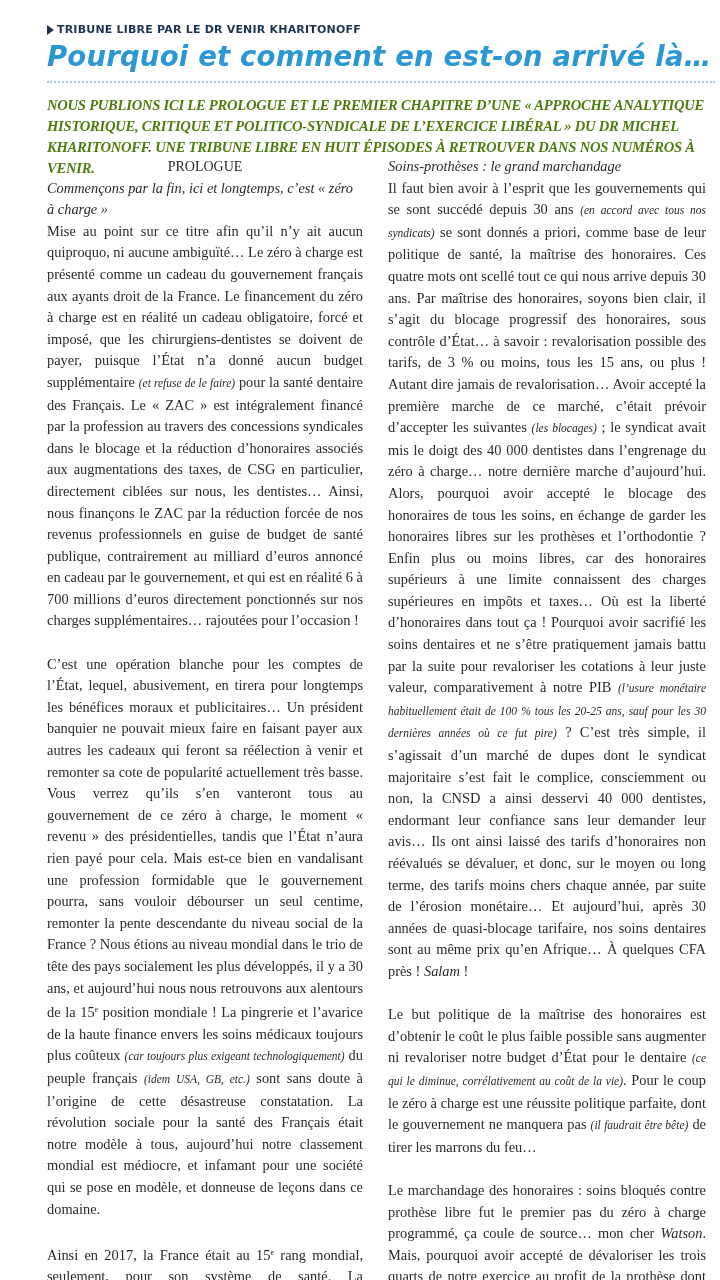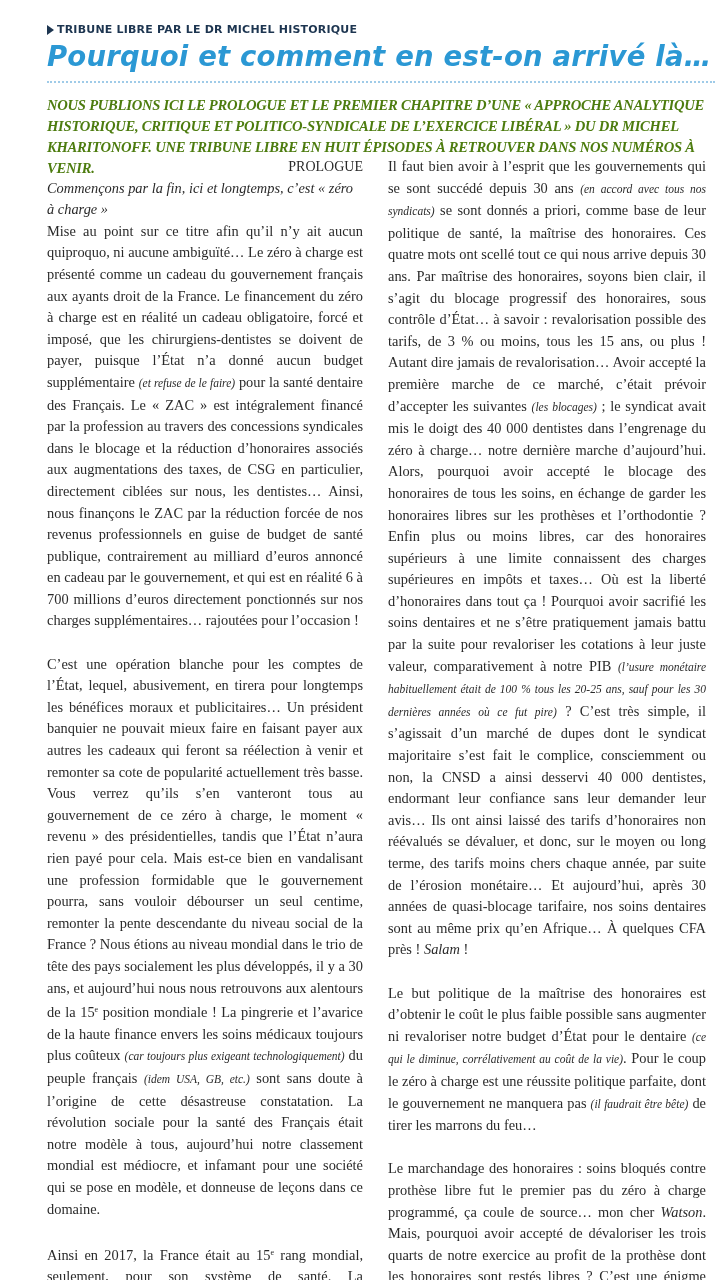--- a/index.html
+++ b/index.html
@@ -35,45 +35,46 @@
     font-size: 14.6px; line-height: 21px; color: #4d7c0f;
     letter-spacing: -0.25px;
   }
   .col {
     position: absolute; top: 156px; width: 316px;
     font-family: "Liberation Serif", serif; font-size: 14.4px; line-height: 21.6px;
     color: #2a2a2a; text-align: justify; hyphens: manual;
   }
   .col.left { left: 47px; }
   .col.right { left: 388px; width: 318px; }
-  .col .heading { text-transform: uppercase; text-align: right; font-size: 14px; }
+  .col .heading { text-transform: uppercase; text-align: center; font-size: 14px; }
   .col .subhead { font-style: italic; text-align: left; }
   .col p { margin: 0; }
   .col p.gap { margin-top: 21.6px; }
   .col .aside { font-style: italic; font-size: 11.5px; }
   .col em { font-style: italic; margin-top: 40px; }
   sup { font-size: 8px; vertical-align: 5px; }
 </style>
 </head>
 <body>
 
 <div class="kicker">
   <span class="arrow"></span>
-  <span>TRIBUNE LIBRE PAR LE DR MICHEL HISTORIQUE</span>
+  <span>TRIBUNE LIBRE PAR LE DR VENIR KHARITONOFF</span>
 </div>
 <div class="title">Pourquoi et comment en est-on arrivé là… ?</div>
 <div class="title-rule"></div>
 
 <div class="intro">NOUS PUBLIONS ICI LE PROLOGUE ET LE PREMIER CHAPITRE D’UNE « APPROCHE ANALYTIQUE HISTORIQUE, CRITIQUE ET POLITICO-SYNDICALE DE L’EXERCICE LIBÉRAL » DU DR MICHEL KHARITONOFF. UNE TRIBUNE LIBRE EN HUIT ÉPISODES À RETROUVER DANS NOS NUMÉROS À VENIR.</div>
 
 <div class="col left">
   <div class="heading">PROLOGUE</div>
   <div class="subhead">Commençons par la fin, ici et longtemps, c’est « zéro à charge »</div>
   <p><span>Mise au point sur ce titre afin qu’il n’y ait aucun quiproquo, ni aucune ambiguïté… Le zéro à charge est présenté comme un cadeau du gouvernement français aux ayants droit de la France. Le financement du zéro à charge est en réalité un cadeau obligatoire, forcé et imposé, que les chirurgiens-dentistes se doivent de payer, puisque l’État n’a donné aucun budget supplémentaire </span><span class="aside">(et refuse de le faire)</span><span> pour la santé dentaire des Français. Le « ZAC » est intégralement financé par la profession au travers des concessions syndicales dans le blocage et la réduction d’honoraires associés aux augmentations des taxes, de CSG en particulier, directement ciblées sur nous, les dentistes… Ainsi, nous finançons le ZAC par la réduction forcée de nos revenus professionnels en guise de budget de santé publique, contrairement au milliard d’euros annoncé en cadeau par le gouvernement, et qui est en réalité 6 à 700 millions d’euros directement ponctionnés sur nos charges supplémentaires… rajoutées pour l’occasion !</span></p>
   <p class="gap"><span>C’est une opération blanche pour les comptes de l’État, lequel, abusivement, en tirera pour longtemps les bénéfices moraux et publicitaires… Un président banquier ne pouvait mieux faire en faisant payer aux autres les cadeaux qui feront sa réélection à venir et remonter sa cote de popularité actuellement très basse. Vous verrez qu’ils s’en vanteront tous au gouvernement de ce zéro à charge, le moment « revenu » des présidentielles, tandis que l’État n’aura rien payé pour cela. Mais est-ce bien en vandalisant une profession formidable que le gouvernement pourra, sans vouloir débourser un seul centime, remonter la pente descendante du niveau social de la France ? Nous étions au niveau mondial dans le trio de tête des pays socialement les plus développés, il y a 30 ans, et aujourd’hui nous nous retrouvons aux alentours de la 15</span><sup>e</sup><span> position mondiale ! La pingrerie et l’avarice de la haute finance envers les soins médicaux toujours plus coûteux </span><span class="aside">(car toujours plus exigeant technologiquement)</span><span> du peuple français </span><span class="aside">(idem USA, GB, etc.)</span><span> sont sans doute à l’origine de cette désastreuse constatation. La révolution sociale pour la santé des Français était notre modèle à tous, aujourd’hui notre classement mondial est médiocre, et infamant pour une société qui se pose en modèle, et donneuse de leçons dans ce domaine.</span></p>
   <p class="gap"><span>Ainsi en 2017, la France était au 15</span><sup>e</sup><span> rang mondial, seulement, pour son système de santé. La redistribution de nos richesses ne passe plus par la case santé, ce n’est pourtant pas faute d’avoir augmenté toutes nos taxes et nos impôts. Le budget santé est devenu un compte commercial à équilibrer sans que l’État ait à combler les déficits… ni à augmenter ses budgets, contrairement aux banques qui ont reçu des milliards sans restriction et immédiatement lorsqu’elles ont été en péril déficitaire… La santé de l’argent de la haute finance compte plus que la santé des Français…</span></p>
 </div>
 
 <div class="col right">
+  <div class="subhead">Soins-prothèses : le grand marchandage</div>
   <p><span>Il faut bien avoir à l’esprit que les gouvernements qui se sont succédé depuis 30 ans </span><span class="aside">(en accord avec tous nos syndicats)</span><span> se sont donnés a priori, comme base de leur politique de santé, la maîtrise des honoraires. Ces quatre mots ont scellé tout ce qui nous arrive depuis 30 ans. Par maîtrise des honoraires, soyons bien clair, il s’agit du blocage progressif des honoraires, sous contrôle d’État… à savoir : revalorisation possible des tarifs, de 3 % ou moins, tous les 15 ans, ou plus ! Autant dire jamais de revalorisation… Avoir accepté la première marche de ce marché, c’était prévoir d’accepter les suivantes </span><span class="aside">(les blocages)</span><span> ; le syndicat avait mis le doigt des 40 000 dentistes dans l’engrenage du zéro à charge… notre dernière marche d’aujourd’hui. Alors, pourquoi avoir accepté le blocage des honoraires de tous les soins, en échange de garder les honoraires libres sur les prothèses et l’orthodontie ? Enfin plus ou moins libres, car des honoraires supérieurs à une limite connaissent des charges supérieures en impôts et taxes… Où est la liberté d’honoraires dans tout ça ! Pourquoi avoir sacrifié les soins dentaires et ne s’être pratiquement jamais battu par la suite pour revaloriser les cotations à leur juste valeur, comparativement à notre PIB </span><span class="aside">(l’usure monétaire habituellement était de 100 % tous les 20-25 ans, sauf pour les 30 dernières années où ce fut pire)</span><span> ? C’est très simple, il s’agissait d’un marché de dupes dont le syndicat majoritaire s’est fait le complice, consciemment ou non, la CNSD a ainsi desservi 40 000 dentistes, endormant leur confiance sans leur demander leur avis… Ils ont ainsi laissé des tarifs d’honoraires non réévalués se dévaluer, et donc, sur le moyen ou long terme, des tarifs moins chers chaque année, par suite de l’érosion monétaire… Et aujourd’hui, après 30 années de quasi-blocage tarifaire, nos soins dentaires sont au même prix qu’en Afrique… À quelques CFA près ! </span><em>Salam</em><span> !</span></p>
   <p class="gap"><span>Le but politique de la maîtrise des honoraires est d’obtenir le coût le plus faible possible sans augmenter ni revaloriser notre budget d’État pour le dentaire </span><span class="aside">(ce qui le diminue, corrélativement au coût de la vie)</span><span>. Pour le coup le zéro à charge est une réussite politique parfaite, dont le gouvernement ne manquera pas </span><span class="aside">(il faudrait être bête)</span><span> de tirer les marrons du feu…</span></p>
   <p class="gap"><span>Le marchandage des honoraires : soins bloqués contre prothèse libre fut le premier pas du zéro à charge programmé, ça coule de source… mon cher </span><em>Watson</em><span>. Mais, pourquoi avoir accepté de dévaloriser les trois quarts de notre exercice au profit de la prothèse dont les honoraires sont restés libres ? C’est une énigme dont le syndicat devra rendre compte, pour que l’on puisse comprendre enfin. Mais avant cela nous allons essayer de le comprendre par nous-mêmes. Pour le moment on peut juste avancer que le syndicat majoritaire d’antan a obéi aux injonctions et aux </span></p>
 </div>
 
 </body></html>

